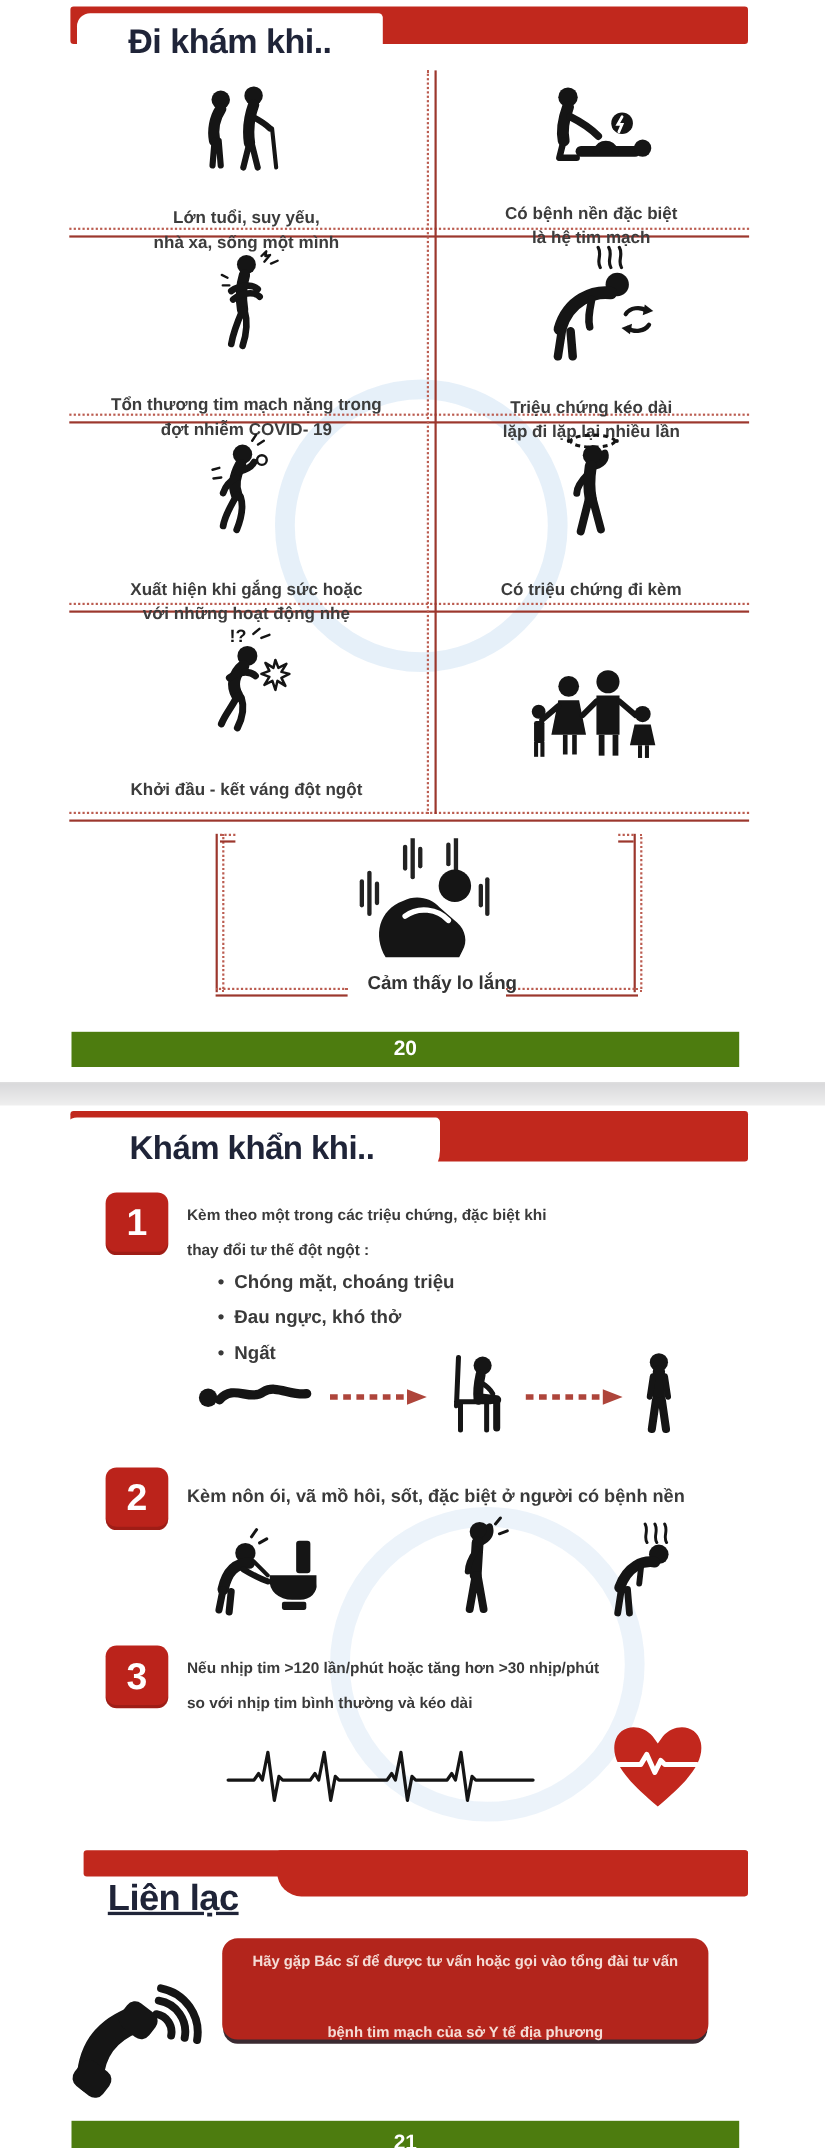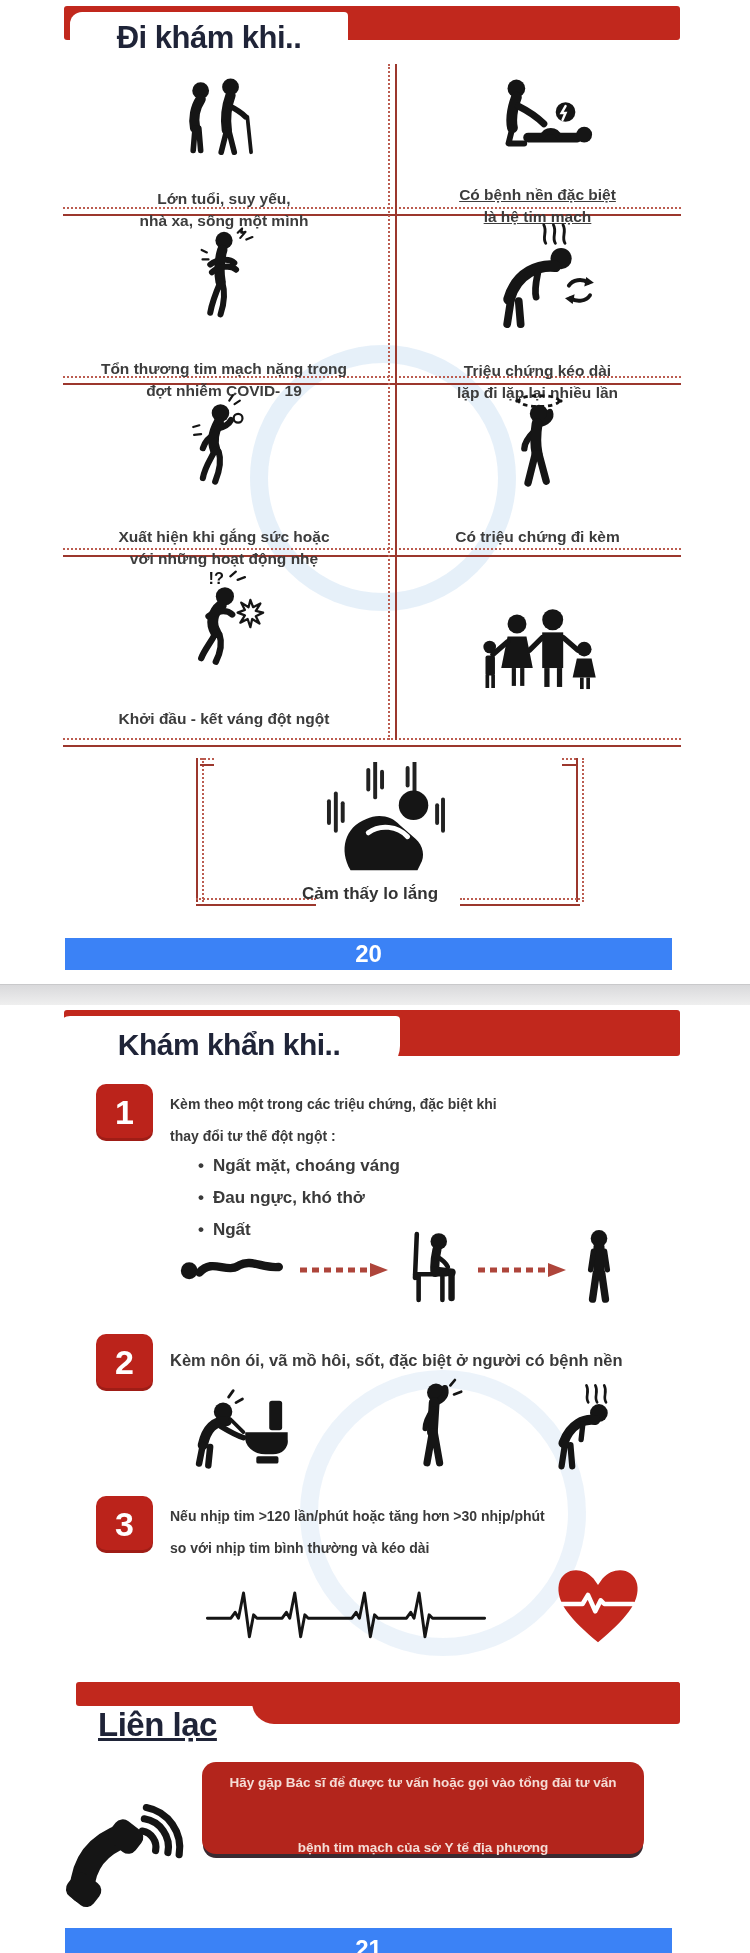--- a/index.html
+++ b/index.html
@@ -17,21 +17,21 @@
   .cell{display:flex;flex-direction:column;align-items:center;justify-content:space-between;
         padding:8px 6px 6px 6px;box-sizing:border-box;}
   .iconbox{flex:1;display:flex;align-items:center;justify-content:center;}
   .caption{font-size:15.5px;font-weight:bold;color:#3c3c3c;text-align:center;
            line-height:1.45;white-space:pre-line;margin-top:32px;}
   
   .vline{width:4px;border-left:2px solid #9c372d;border-right:2px dotted #bb5c50;}
   .hseg{height:4px;border-top:2px dotted #bb5c50;border-bottom:2px solid #9c372d;}
   .anx-caption{font-size:17px;font-weight:bold;color:#333;text-align:center;}
   
-  .pagebar{background:#3b82f6;color:#ffffff;font-weight:bold;font-size:24px;
+  .pagebar{background:#4d7c0f;color:#ffffff;font-weight:bold;font-size:19px;
            text-align:center;}
   
   .pagegap{background:linear-gradient(#d9d9db,#efefef);border-top:1px solid #c9c9cb;}
   
   .numsq{background:#bb231b;border-radius:10px;color:#ffffff;font-weight:bold;font-size:34px;
          display:flex;align-items:center;justify-content:center;
          box-shadow:inset 0 -3px 0 rgba(0,0,0,0.15);}
   .itemtext{font-size:14px;font-weight:bold;color:#3a3a3a;line-height:32px;white-space:pre-line;}
   .bullet{font-size:17px;font-weight:bold;color:#3a3a3a;line-height:32px;}
   .bullet::before{content:"\2022";margin-right:9px;}
@@ -77,21 +77,21 @@
           <path class="ink" style="stroke-width:11" d="M62,25 C58,36 56,48 58,62"></path>
           <path class="ink" style="stroke-width:6" d="M60,36 C68,40 74,44 78,48"></path>
           <path class="ink" style="stroke-width:4" d="M80,48 L84,86"></path>
           <path class="ink" style="stroke-width:6" d="M58,62 L52,86 M60,62 L66,86"></path>
         </svg>
       </span>
       <div class="caption">Lớn tuổi, suy yếu,
 nhà xa, sống một mình</div>
     </div>
 
-    <div class="abs cell" style="left:394px;top:64px;width:287px;height:140px;text-decoration:underline;">
+    <div class="abs cell" style="left:394px;top:64px;width:287px;height:140px;">
       <span class="iconbox">
         <svg width="118" height="80" viewBox="0 0 120 80">
           <circle class="inkfill" cx="38" cy="16" r="9"></circle>
           <path class="ink" style="stroke-width:11" d="M38,25 C34,36 32,46 34,56"></path>
           <path class="ink" style="stroke-width:7" d="M40,34 C52,40 60,46 66,52"></path>
           <path class="ink" style="stroke-width:6" d="M34,56 L30,72 L46,72"></path>
           <path class="ink" style="stroke-width:10" d="M50,66 L100,66"></path>
           <circle class="inkfill" cx="107" cy="63" r="8"></circle>
           <path class="ink" style="stroke-width:6" d="M64,66 C68,57 78,57 82,66"></path>
           <circle class="inkfill" cx="88" cy="40" r="10"></circle>
@@ -223,41 +223,41 @@
           <line x1="88" y1="6" x2="88" y2="24"></line>
             <line x1="95" y1="0" x2="95" y2="30"></line>
           <line x1="118" y1="44" x2="118" y2="62"></line>
             <line x1="124" y1="38" x2="124" y2="70"></line>
         </g>
         <circle class="inkfill" cx="94" cy="44" r="15"></circle>
         <path class="inkfill" d="M30,110 C18,90 24,66 46,58 C58,52 72,55 80,64 L96,78 C104,85 106,96 101,104 L98,110 Z"></path>
         <path d="M48,72 C60,63 78,65 88,76" stroke="#ffffff" stroke-width="5" fill="none" stroke-linecap="round"></path>
       </svg>
     </span>
-    <div class="abs anx-caption" style="left:296px;top:884px;width:148px;">Cảm thấy lo lắng</div>
+    <div class="abs anx-caption" style="left:328px;top:884px;width:148px;">Cảm thấy lo lắng</div>
 
     <div class="abs pagebar" style="left:65px;top:938px;width:607px;height:32px;line-height:32px;">20</div>
   </div>
 
   <div class="abs pagegap" style="left:0;top:984px;width:750px;height:20px;"></div>
 
   <div class="abs" style="left:0;top:1004px;width:750px;height:949px;">
 
     <div class="abs redband" style="left:64px;top:6px;width:616px;height:46px;"></div>
     <div class="abs plate" style="left:58px;top:12px;width:342px;height:58px;border-radius:12px 4px 28px 10px;">
       <span class="bigtitle" style="font-size:30px;">Khám khẩn khi..</span>
     </div>
 
     <div class="abs wm" style="left:300px;top:366px;width:250px;height:250px;border-color:rgba(200,222,242,0.35);"></div>
 
     <div class="abs numsq" style="left:96px;top:80px;width:57px;height:57px;">1</div>
     <div class="abs itemtext" style="left:170px;top:84px;width:492px;">Kèm theo một trong các triệu chứng, đặc biệt khi
 thay đổi tư thế đột ngột :</div>
     <div class="abs" style="left:198px;top:146px;">
-      <div class="bullet">Ngất mặt, choáng váng</div>
+      <div class="bullet">Chóng mặt, choáng triệu</div>
       <div class="bullet">Đau ngực, khó thở</div>
       <div class="bullet">Ngất</div>
     </div>
 
     <span class="abs" style="left:178px;top:240px;">
       <svg width="112" height="46" viewBox="0 0 120 44">
         <circle class="inkfill" cx="12" cy="26" r="9"></circle>
         <path class="ink" style="stroke-width:9" d="M23,28 C37,12 52,30 66,20 C78,13 92,24 108,22"></path>
       </svg>
     </span>

